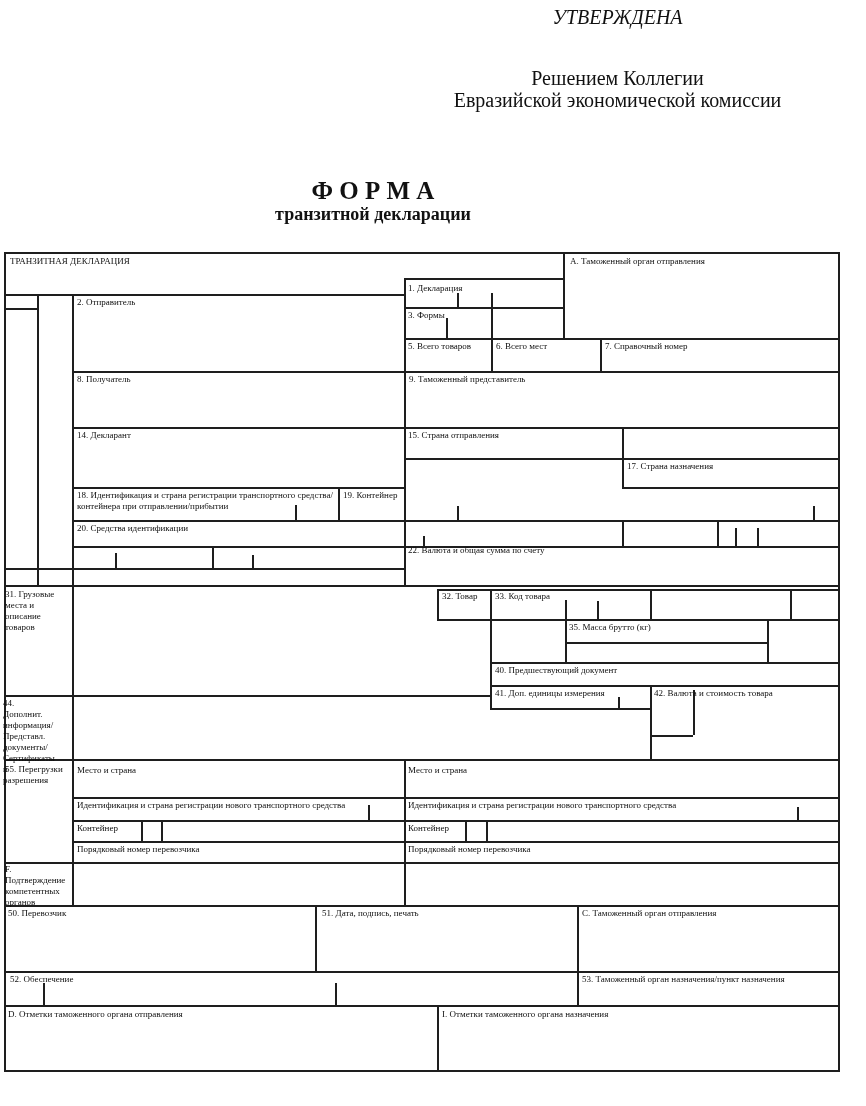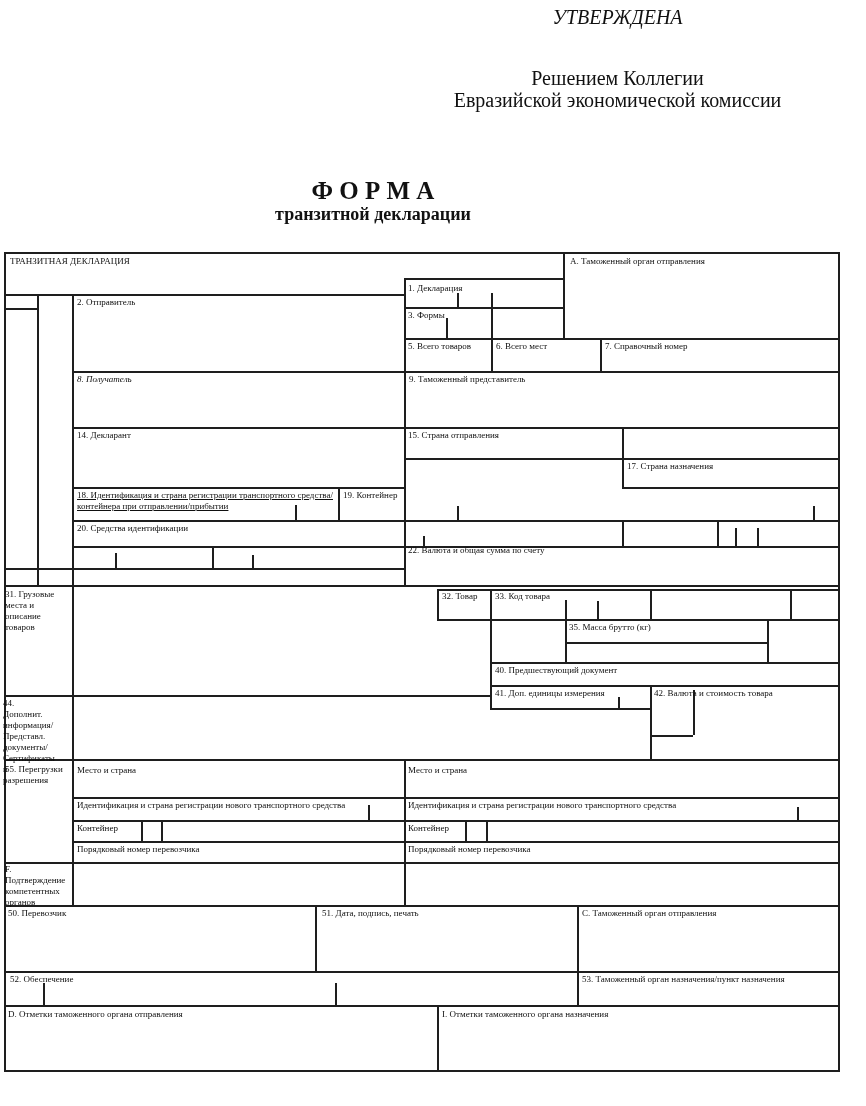--- a/index.html
+++ b/index.html
@@ -113,26 +113,26 @@
   </div>
 
   <div class="lbl" style="left:10px;top:256px;">ТРАНЗИТНАЯ ДЕКЛАРАЦИЯ</div>
   <div class="lbl" style="left:570px;top:256px;">A. Таможенный орган отправления</div>
   <div class="lbl" style="left:408px;top:283px;">1. Декларация</div>
   <div class="lbl" style="left:408px;top:310px;">3. Формы</div>
   <div class="lbl" style="left:408px;top:341px;">5. Всего товаров</div>
   <div class="lbl" style="left:496px;top:341px;">6. Всего мест</div>
   <div class="lbl" style="left:605px;top:341px;">7. Справочный номер</div>
   <div class="lbl" style="left:77px;top:297px;">2. Отправитель</div>
-  <div class="lbl" style="left:77px;top:374px;font-style:italic;">8. Получатель</div>
+  <div class="lbl" style="left:77px;top:374px;">8. Получатель</div>
   <div class="lbl" style="left:409px;top:374px;">9. Таможенный представитель</div>
   <div class="lbl" style="left:77px;top:430px;">14. Декларант</div>
   <div class="lbl" style="left:408px;top:430px;">15. Страна отправления</div>
   <div class="lbl" style="left:627px;top:461px;">17. Страна назначения</div>
-  <div class="lbl just" style="left:77px;top:490px;width:256px;text-decoration:underline;">18. Идентификация и страна регистрации транспортного средства/контейнера при отправлении/прибытии</div>
+  <div class="lbl just" style="left:77px;top:490px;width:256px;">18. Идентификация и страна регистрации транспортного средства/контейнера при отправлении/прибытии</div>
   <div class="lbl" style="left:343px;top:490px;">19. Контейнер</div>
   <div class="lbl" style="left:77px;top:523px;">20. Средства идентификации</div>
   <div class="lbl" style="left:408px;top:545px;">22. Валюта и общая сумма по счету</div>
   <div class="lbl wrap" style="left:5px;top:589px;width:64px;">31. Грузовые места и описание товаров</div>
   <div class="lbl" style="left:442px;top:591px;">32. Товар</div>
   <div class="lbl" style="left:495px;top:591px;">33. Код товара</div>
   <div class="lbl" style="left:569px;top:622px;">35. Масса брутто (кг)</div>
   <div class="lbl" style="left:495px;top:665px;">40. Предшествующий документ</div>
   <div class="lbl" style="left:495px;top:688px;">41. Доп. единицы измерения</div>
   <div class="lbl" style="left:654px;top:688px;">42. Валюта и стоимость товара</div>

